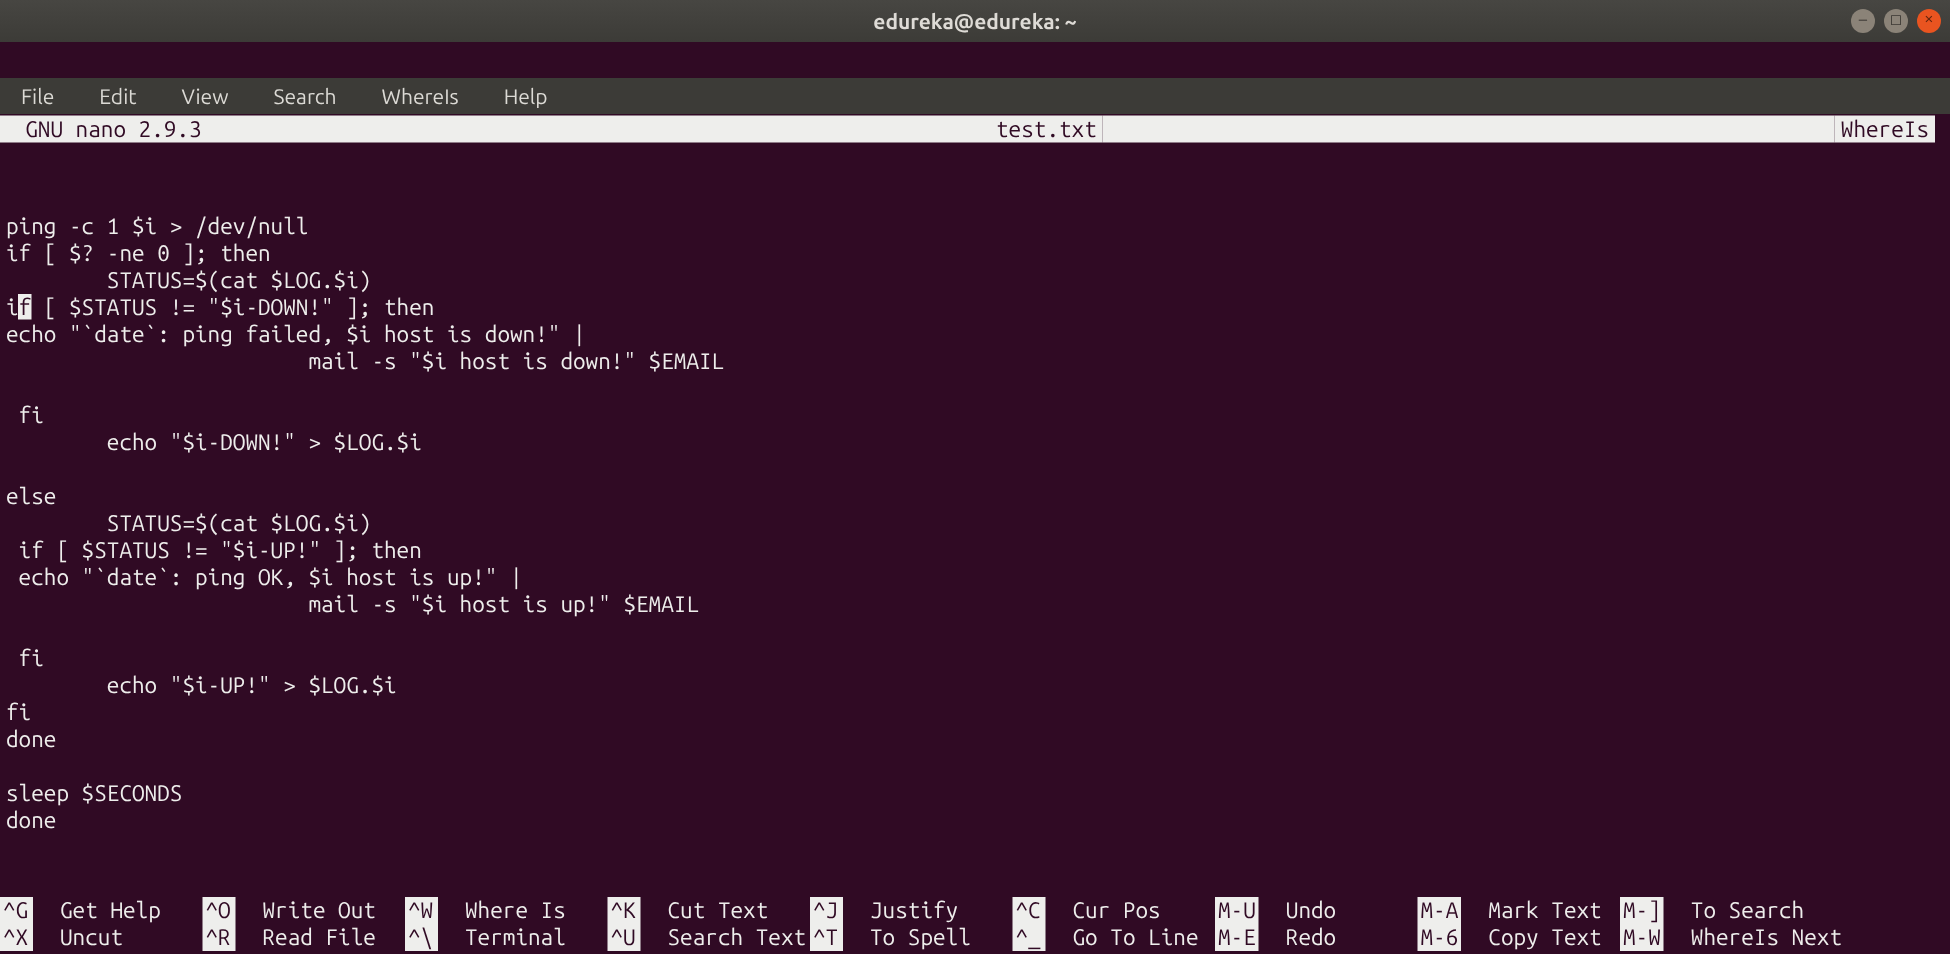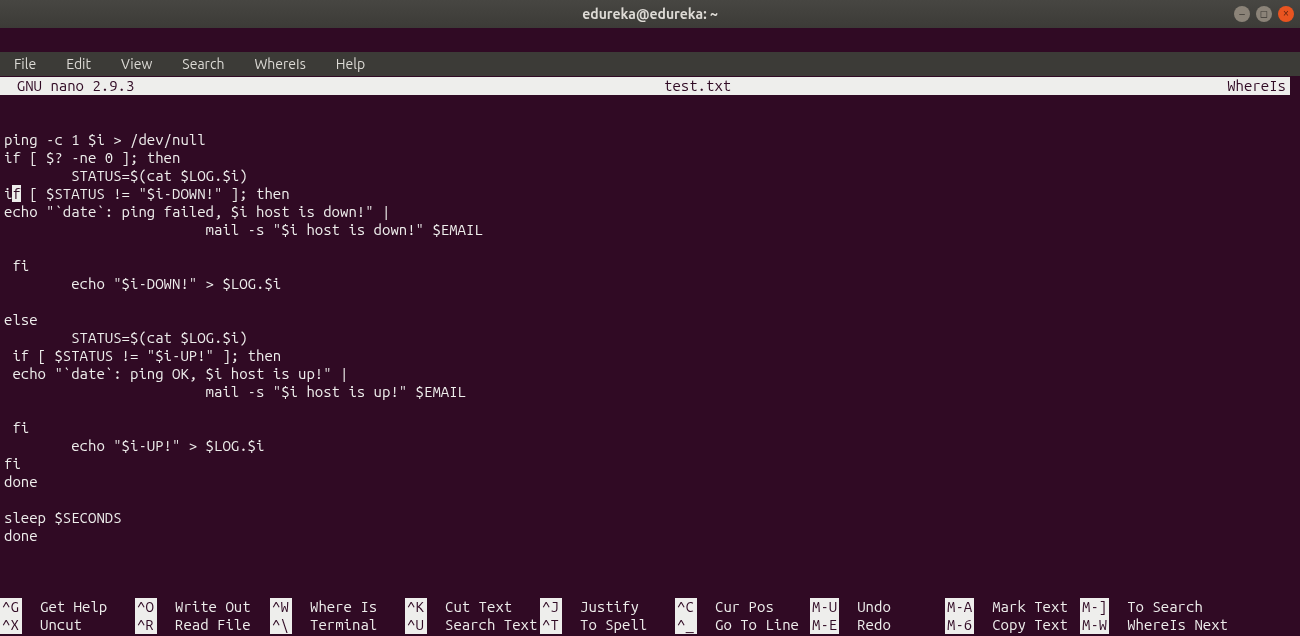--- a/index.html
+++ b/index.html
@@ -83,21 +83,21 @@
     color: #300a24;
     white-space: pre;
   }
   .hl-version { flex: 0 0 auto; padding-left: 0; padding-right: 4px;}
   .hl-gap { flex: 1; background: #eeeeec; }
   .hl-file { flex: 0 0 auto; padding: 0 4px;}
   .hl-mod { flex: 0 0 auto; padding: 0 4px; margin-right: 10px;}
   
   .content {
     flex: 1;
-    padding: 0 4px;
+    padding: 11px 4px;
     white-space: pre;
     overflow: hidden;
   }
   .blank-line { height: 18px; }
   .caret {
     background: #eeeeec;
     color: #300a24;
   }
   
   .footer {

